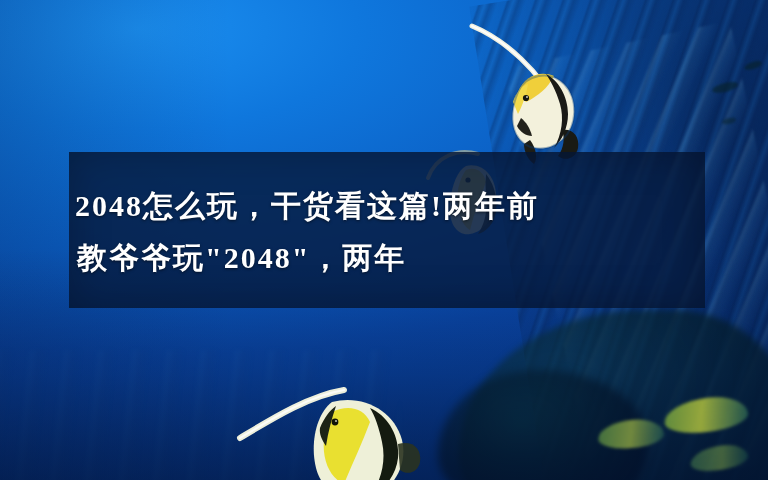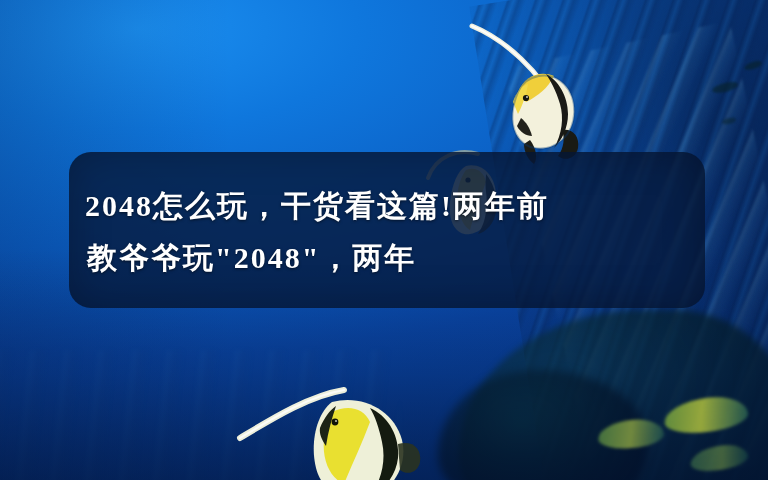--- a/index.html
+++ b/index.html
@@ -170,25 +170,24 @@
   
   #caption-panel {
     position: absolute;
     left: 69px;
     top: 152px;
     width: 636px;
     height: 156px;
     background: rgba(6, 26, 61, 0.80);
     box-shadow: inset 0 0 40px rgba(0,0,0,0.25);
     box-sizing: border-box;
-    padding: 14px 18px 10px 16px;
+    padding: 14px 18px 10px 6px;
     display: flex;
     flex-direction: column;
     justify-content: center;
-    border-radius: 22px;
   }
 
   .caption-line {
     color: #ffffff;
     font-family: "Liberation Serif", "DejaVu Serif", serif;
     font-weight: 700;
     font-size: 30px;
     line-height: 52px;
     letter-spacing: 2px;
     white-space: nowrap;

